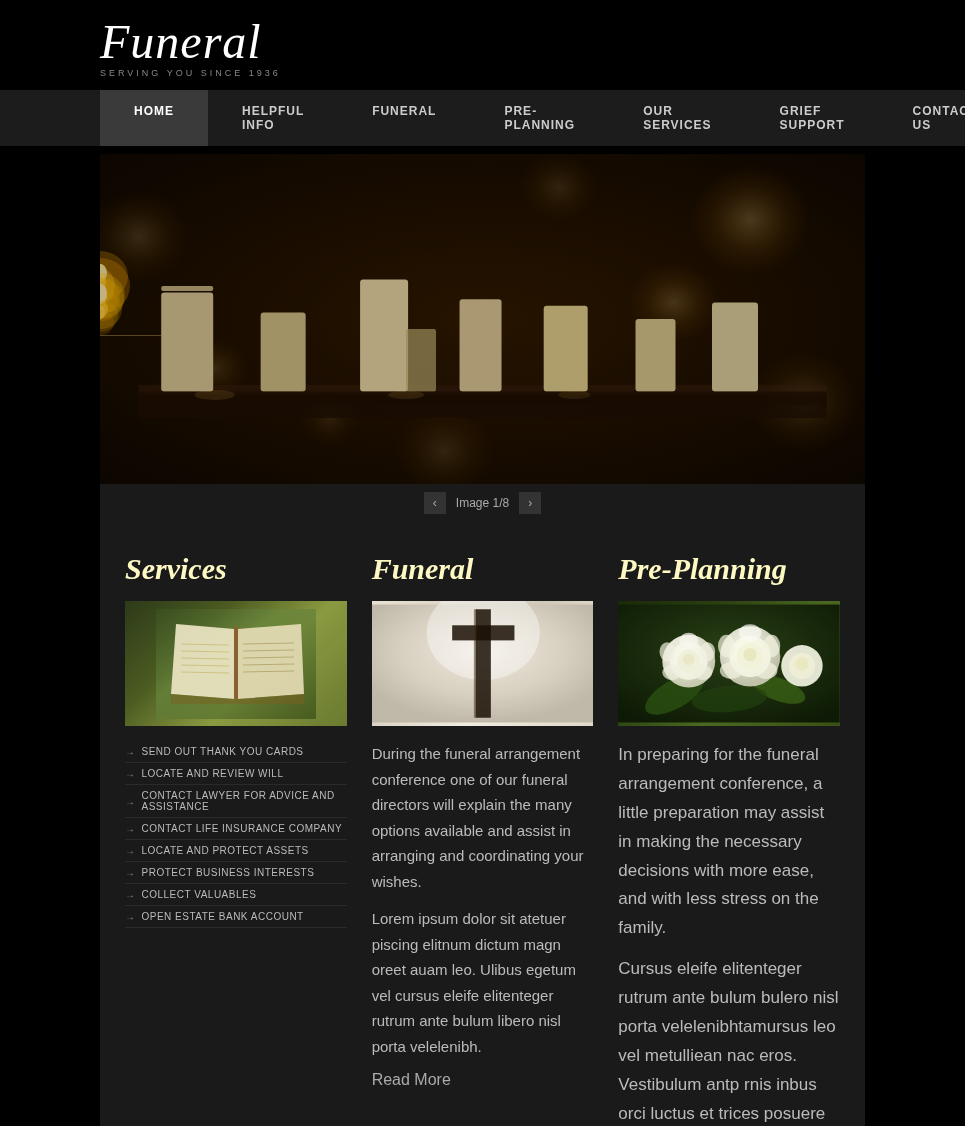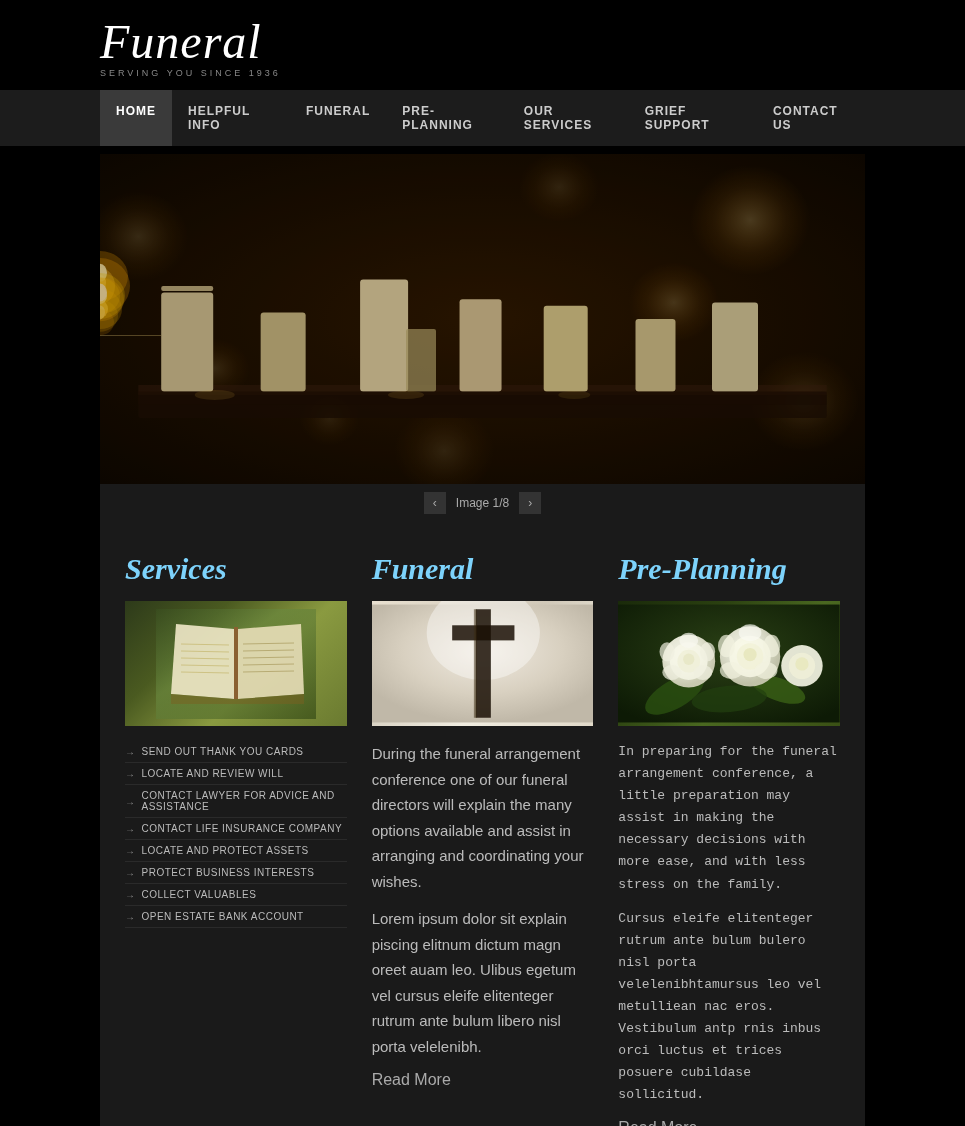--- a/index.html
+++ b/index.html
@@ -38,21 +38,21 @@
       text-align: right;
     }
 
     
     .nav-bar {
       background: #1c1c1c;
       padding: 0 100px;
       display: flex;
     }
     .nav-item {
-      padding: 14px 16px;
+      padding: 14px 34px;
       font-size: 12px;
       font-weight: bold;
       color: #ccc;
       letter-spacing: 1px;
       cursor: pointer;
       text-transform: uppercase;
       text-decoration: none;
       display: block;
     }
     .nav-item.active {
@@ -127,21 +127,21 @@
       display: grid;
       grid-template-columns: 1fr 1fr 1fr;
       gap: 25px;
     }
 
     
     .section-title {
       font-family: Georgia, 'Times New Roman', serif;
       font-style: italic;
       font-size: 30px;
-      color: #7dd3fc;
+      color: #fef9c3;
       margin-bottom: 15px;
     }
 
     
     .services-image {
       width: 100%;
       height: 125px;
       background: linear-gradient(135deg, #2d3a1a 0%, #4a5a20 30%, #8a9a40 60%, #6a7a30 100%);
       margin-bottom: 15px;
       position: relative;
@@ -204,25 +204,24 @@
       background: linear-gradient(135deg, #1a2a0a 0%, #2a4010 30%, #4a6820 60%, #3a5015 100%);
       margin-bottom: 15px;
       position: relative;
       overflow: hidden;
       display: flex;
       align-items: center;
       justify-content: center;
     }
 
     .preplanning-text {
-      font-size: 13px;
+      font-size: 17px;
       color: #bbb;
       line-height: 1.7;
       margin-bottom: 12px;
-      font-family: Liberation Mono, monospace;
     }
 
     
     .footer {
       background: #111;
       padding: 15px 100px;
       border-top: 1px solid #2a2a2a;
     }
     .footer-text {
       font-size: 11px;
@@ -442,21 +441,21 @@
 
             <ellipse cx="118" cy="30" rx="60" ry="50" fill="#fff" opacity="0.4"></ellipse>
 
             <rect x="110" y="5" width="16" height="115" fill="#1a0f05" opacity="0.85"></rect>
             <rect x="85" y="22" width="66" height="16" fill="#1a0f05" opacity="0.85"></rect>
 
             <rect x="108" y="5" width="3" height="115" fill="#3a2a10" opacity="0.5"></rect>
           </svg>
         </div>
         <p class="funeral-text">During the funeral arrangement conference one of our funeral directors will explain the many options available and assist in arranging and coordinating your wishes.</p>
-        <p class="funeral-text">Lorem ipsum dolor sit explain piscing elitnum dictum magn oreet auam leo. Ulibus egetum vel cursus eleife elitenteger rutrum ante bulum libero nisl porta velelenibh.</p>
+        <p class="funeral-text">Lorem ipsum dolor sit atetuer piscing elitnum dictum magn oreet auam leo. Ulibus egetum vel cursus eleife elitenteger rutrum ante bulum libero nisl porta velelenibh.</p>
         <a class="read-more">Read More</a>
       </div>
 
       <div>
         <h2 class="section-title">Pre-Planning</h2>
         <div class="preplanning-image">
 
           <svg width="100%" height="125" viewBox="0 0 235 125">
             <defs>
               <radialGradient id="rosebg" cx="50%" cy="40%" r="70%">

